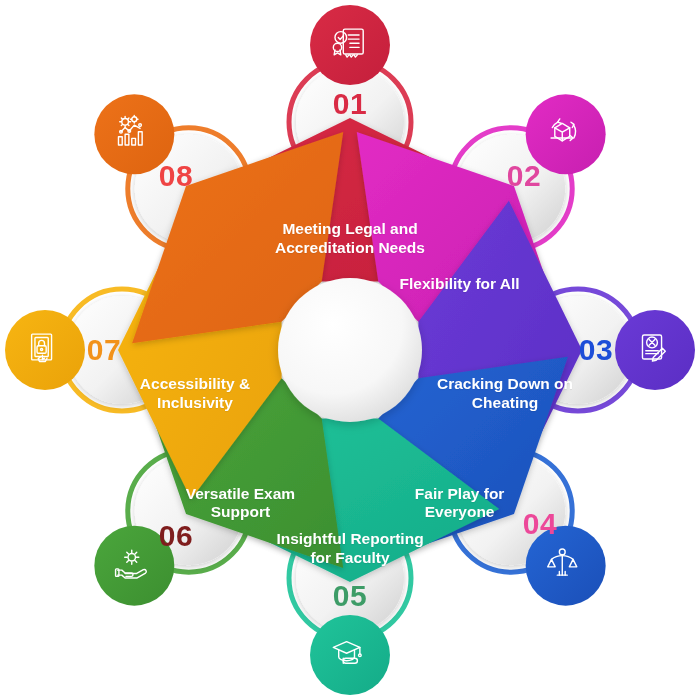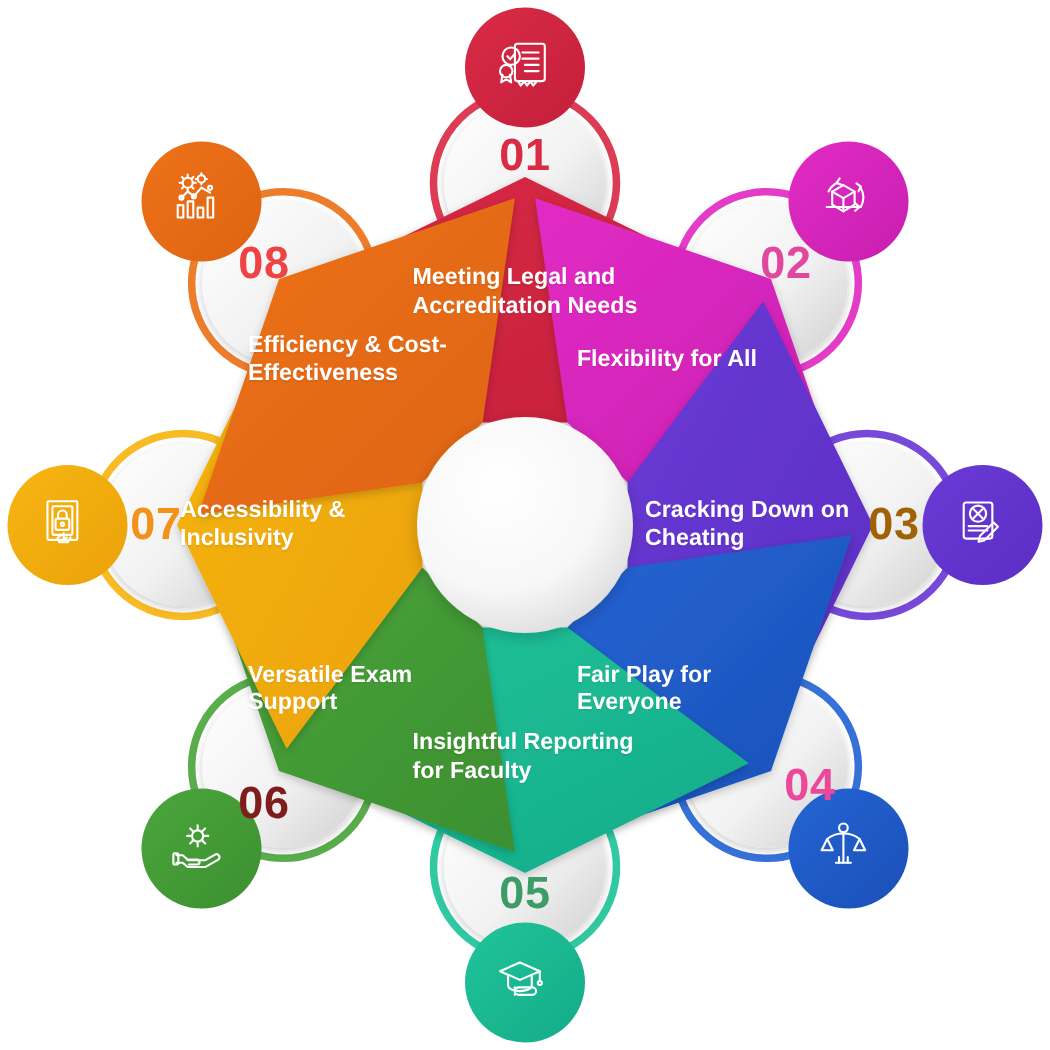--- a/index.html
+++ b/index.html
@@ -5,23 +5,24 @@
   html,body{margin:0;padding:0;background:#ffffff;}
   body{width:700px;height:700px;overflow:hidden;font-family:"Liberation Sans",sans-serif;}
   #wheel{position:relative;width:700px;height:700px;}
   .layer{position:absolute;left:0;top:0;width:700px;height:700px;}
   .seg-label{
     position:absolute;left:0;top:0;width:700px;height:548px;
     pointer-events:none;
   }
   .seg-text{
     position:absolute;color:#ffffff;font-weight:bold;font-size:15.5px;
-    line-height:1.2;width:150px;
+    line-height:1.2;text-align:center;width:150px;
     transform:translate(-50%,-50%);
     text-shadow:0 1px 1px rgba(0,0,0,0.08);
+    margin-top:44px;
   }
   .num-text{
     position:absolute;font-weight:bold;font-size:30px;
     transform:translate(-50%,-50%);
     letter-spacing:0.5px;
   }
 </style>
 </head>
 <body>
 
@@ -248,25 +249,24 @@
   </svg>
 
   <div class="seg-label" id="labels">
       <div class="seg-text" style="left: 350px; top: 195px;">Meeting Legal and Accreditation Needs</div>
       <div class="seg-text" style="left: 459.602px; top: 240.398px;">Flexibility for All</div>
       <div class="seg-text" style="left: 505px; top: 350px;">Cracking Down on Cheating</div>
       <div class="seg-text" style="left: 459.602px; top: 459.602px;">Fair Play for Everyone</div>
       <div class="seg-text" style="left: 350px; top: 505px;">Insightful Reporting for Faculty</div>
       <div class="seg-text" style="left: 240.398px; top: 459.602px;">Versatile Exam Support</div>
       <div class="seg-text" style="left: 195px; top: 350px;">Accessibility &amp; Inclusivity</div>
-      <div class="seg-text" style="left: 240.398px; top: 240.398px;">Efficiency &amp; Cost-Effectiveness</div>
     </div>
   <div class="seg-label" id="numbers">
       <div class="num-text" style="left: 350px; top: 104px; color: rgb(217, 43, 69);">01</div>
       <div class="num-text" style="left: 523.948px; top: 176.052px; color: rgb(224, 71, 159);">02</div>
-      <div class="num-text" style="left: 596px; top: 350px; color: #a16207;">03</div>
+      <div class="num-text" style="left: 596px; top: 350px; color: #1d4ed8;">03</div>
       <div class="num-text" style="left: 540px; top: 523.948px; color: #ec4899;">04</div>
       <div class="num-text" style="left: 350px; top: 596px; color: rgb(61, 156, 103);">05</div>
       <div class="num-text" style="left: 176.052px; top: 536px; color: #7f1d1d;">06</div>
       <div class="num-text" style="left: 104px; top: 350px; color: rgb(242, 146, 26);">07</div>
       <div class="num-text" style="left: 176.052px; top: 176.052px; color: #ef4444;">08</div>
     </div>
 </div>
 
 </body></html>

